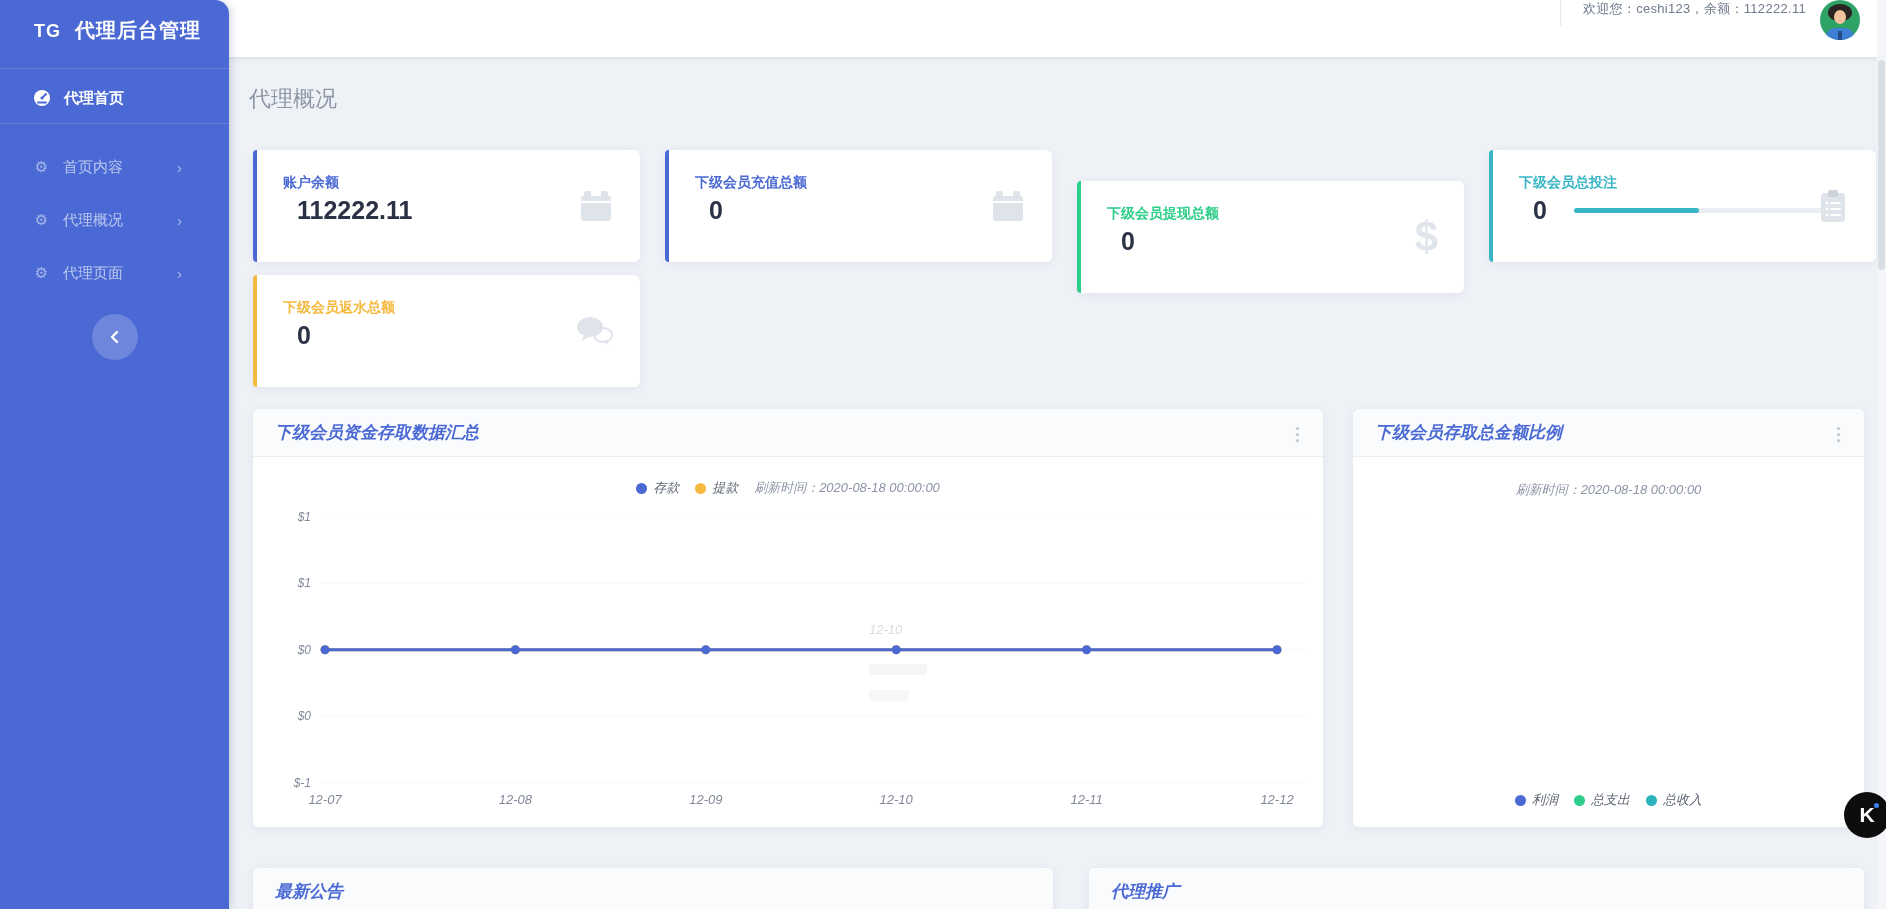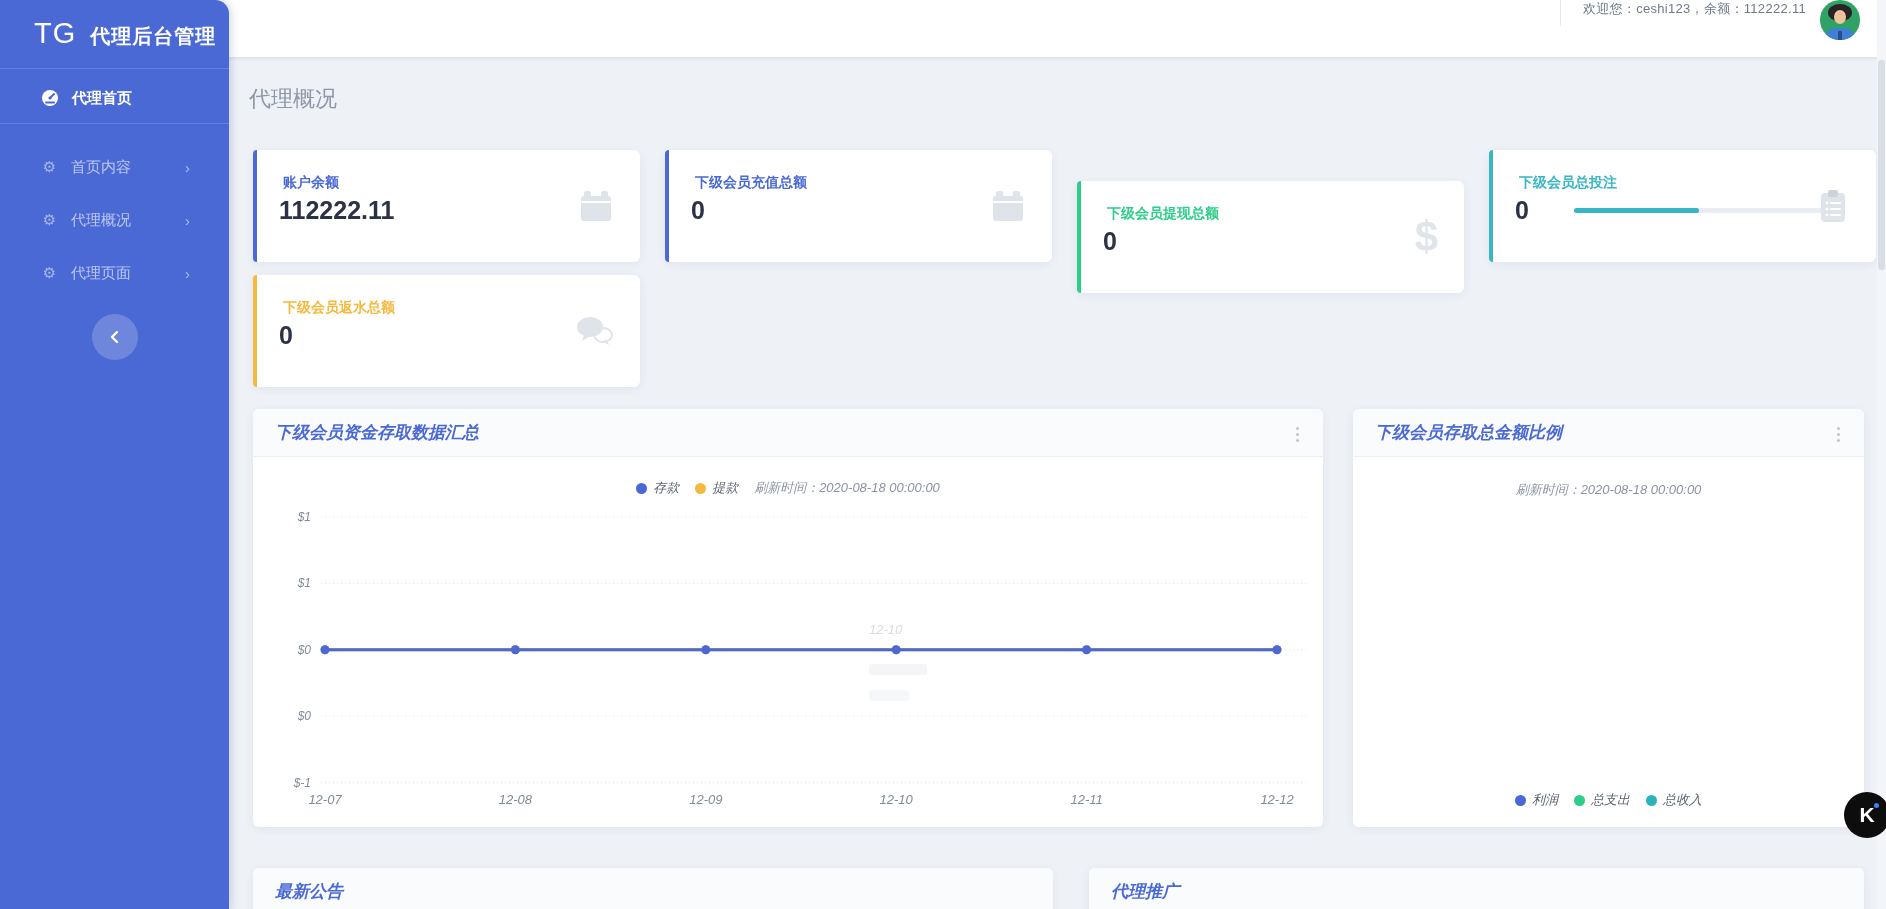--- a/index.html
+++ b/index.html
@@ -16,40 +16,40 @@
   .avatar { width:40px; height:40px; border-radius:50%; background:#2fa265; position:relative; overflow:hidden; cursor:pointer; }
   .avatar .hair { position:absolute; left:8px; top:4px; width:24px; height:17px; background:#2b2424; border-radius:50% 50% 45% 45%; }
   .avatar .face { position:absolute; left:14px; top:10px; width:12px; height:14px; background:#f0c49b; border-radius:50%; }
   .avatar .body { position:absolute; left:6px; bottom:-4px; width:28px; height:16px; background:#3f7fd6; border-radius:9px 9px 0 0; }
   .avatar .tie  { position:absolute; left:18px; bottom:-2px; width:4px; height:11px; background:#274b86; border-radius:1px; }
 
   
   .sidebar { position:absolute; left:0; top:0; width:229px; height:909px; background:#4a69d4;
              border-top-right-radius:14px; z-index:2; box-shadow:2px 0 8px rgba(20,40,110,.18); }
   .logo-row { display:flex; align-items:baseline; padding:17px 0 0 34px; color:#fff; cursor:pointer; }
-  .logo-short { font-size:29px; font-weight:400; letter-spacing:1px; }
+  .logo-short { font-size:18px; font-weight:700; letter-spacing:1px; }
   .logo-name { font-size:20px; font-weight:bold; margin-left:14px; letter-spacing:1px; }
   .side-divider { position:absolute; left:0; right:0; height:1px; background:rgba(255,255,255,.16); }
-  .nav-item { position:absolute; left:16px; width:222px; height:46px; display:flex; align-items:center;
+  .nav-item { position:absolute; left:8px; width:222px; height:46px; display:flex; align-items:center;
               padding-left:25px; gap:13px; color:rgba(255,255,255,.62); font-size:15px; cursor:pointer; }
   .nav-item.active { color:#ffffff; font-weight:bold; }
   .nav-chevron { position:absolute; right:48px; font-size:15px; color:rgba(255,255,255,.55); font-weight:normal; }
   .gear-glyph { font-size:15px; color:rgba(255,255,255,.5); width:17px; text-align:center; }
   .collapse-btn { position:absolute; left:92px; top:314px; width:46px; height:46px; border-radius:50%;
                   background:rgba(255,255,255,.20); display:flex; align-items:center; justify-content:center; cursor:pointer; }
 
   
   .page-title { position:absolute; left:249px; top:84px; font-size:22px; color:#8e97a8; }
 
   
   .card { position:absolute; width:387px; height:112px; background:#fff; border-radius:6px;
           box-shadow:0 2px 10px rgba(62,74,110,.07); }
   .card-accent { position:absolute; left:0; top:0; bottom:0; width:4px; border-radius:6px 0 0 6px; }
   .card-label { position:absolute; left:30px; top:24px; font-size:14px; font-weight:bold; }
-  .card-value { position:absolute; left:26px; top:46px; font-size:25px; font-weight:bold; color:#2b3246; }
+  .card-value { position:absolute; left:44px; top:46px; font-size:25px; font-weight:bold; color:#2b3246; }
   .card-icon { position:absolute; right:26px; top:50%; transform:translateY(-50%); }
   .dollar-glyph { font-size:42px; font-weight:bold; color:#e0e4eb; font-family:"Liberation Sans",sans-serif; }
   .progress-track { position:absolute; left:85px; top:58px; width:250px; height:5px; background:#e9edf3; border-radius:3px; }
   .progress-fill { height:5px; border-radius:3px; width:50%; }
 
   
   .panel { position:absolute; background:#fff; border-radius:6px; box-shadow:0 2px 10px rgba(62,74,110,.07); overflow:hidden;font-style:italic; }
   .panel-header { position:relative; height:48px; background:#fafbfd; border-bottom:1px solid #ebeef3;
                   display:flex; align-items:center; padding:0 22px; }
   .panel-title { font-size:17px; font-weight:bold; color:#4a69d4; }

